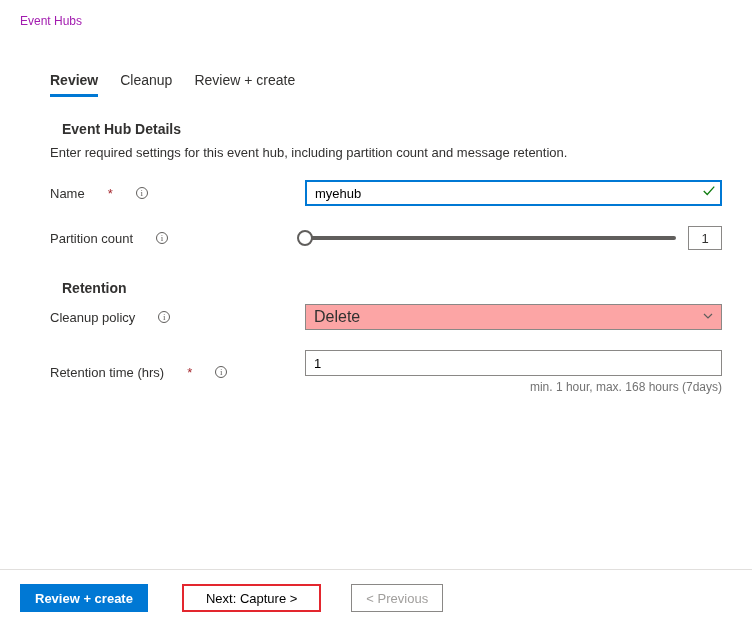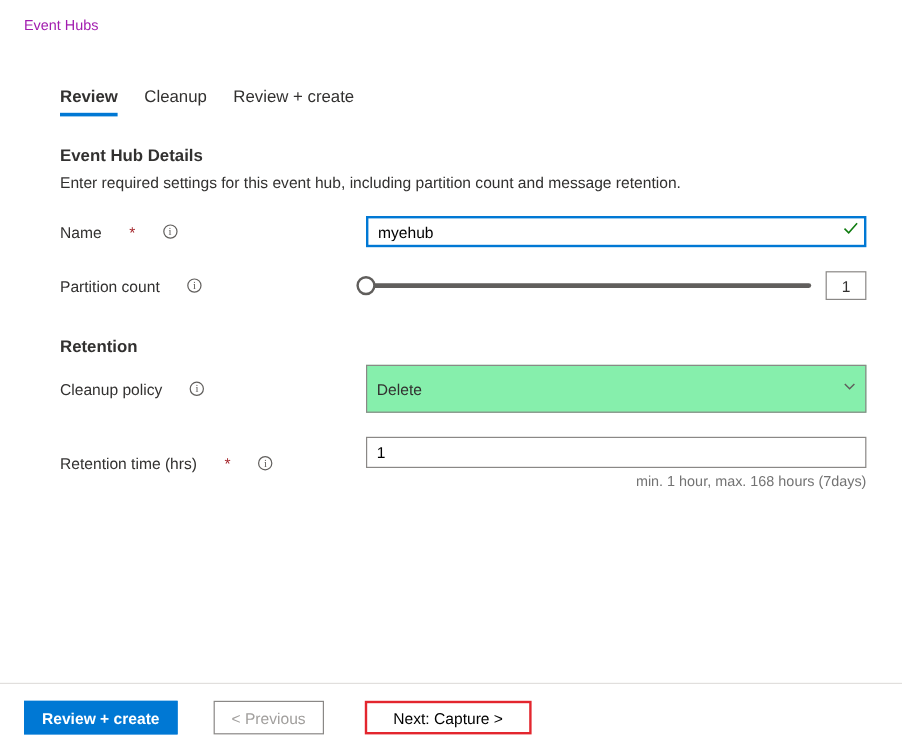--- a/index.html
+++ b/index.html
@@ -8,37 +8,37 @@
   .page { padding:12px 20px 0 20px; }
   .header-row { display:flex; align-items:center; gap:8px; }
   .page-title { font-size:25px; font-weight:600; margin:0; color:#201f1e; }
   .ellipsis { font-size:16px; color:#605e5c; padding:0 4px; }
   .subtitle { font-size:12px; color:#a21caf; margin-top:2px; }
   .tabs { display:flex; gap:22px; border-bottom:1px solid transparent; margin-top:38px; padding-left:30px; }
   .tab { font-size:14px; padding:6px 0 8px 0; cursor:pointer; color:#323130; position:relative; }
   .tab.active { font-weight:600; }
   .tab.active::after { content:""; position:absolute; left:0; right:0; bottom:-1px; height:3px; background:#0078d4; }
   .form { padding:12px 10px 0 30px; }
-  .section-title { font-size:14px; font-weight:600; margin:12px 0 8px 0; }
+  .section-title { font-size:14px; font-weight:600; margin:12px 0 8px 12px; }
   .section-desc { font-size:13px; color:#323130; margin:4px 0 20px 0; }
   .field-row { display:flex; align-items:center; margin-bottom:20px; }
   .field-label-wrap { width:255px; display:flex; align-items:center; gap:23px; font-size:13px; color:#323130;}
   .req { color:#a4262c; }
   .info-icon { width:12px; height:12px; border:1px solid #605e5c; border-radius:50%; display:inline-flex; align-items:center; justify-content:center; font-size:9px; color:#605e5c; font-family:"Segoe UI"; line-height:1; }
   .field-control { flex:1; }
   .text-input { width:100%; height:26px; padding:3px 28px 3px 8px; font-size:13px; border:2px solid #0078d4; outline:none; }
   .input-wrap { position:relative; width:100%; }
   .check-icon { position:absolute; right:6px; top:50%; transform:translateY(-50%); color:#107c10; }
   .slider-row { display:flex; align-items:center; gap:12px; }
   .slider { flex:1; position:relative; height:20px; display:flex; align-items:center; }
   .slider-track { height:4px; background:#605e5c; width:100%; border-radius:2px; }
   .slider-thumb { position:absolute; left:0; top:50%; transform:translate(-50%,-50%); width:16px; height:16px; border-radius:50%; background:#fff; border:2px solid #605e5c; }
   .slider-value { width:34px; height:24px; border:1px solid #8a8886; text-align:center; font-size:13px; display:flex; align-items:center; justify-content:center; }
   .select-wrap { position:relative; width:100%; }
-  .select { width:100%; height:40px; border:1px solid #8a8886; padding:3px 28px 3px 8px; font-size:13px; background:#86efac; display:flex; align-items:center; }
+  .select { width:100%; height:26px; border:1px solid #8a8886; padding:3px 28px 3px 8px; font-size:16px; background:#fca5a5; display:flex; align-items:center; }
   .chevron { position:absolute; right:8px; top:50%; transform:translateY(-50%); color:#605e5c; }
   .plain-input { width:100%; height:26px; border:1px solid #8a8886; padding:3px 8px; font-size:13px; }
   .hint { text-align:right; font-size:12px; color:#737373; margin-top:4px; }
   a.link { color:#0065b3; text-decoration:none; font-size:13px; }
   .footer { position:absolute; left:0; right:0; bottom:0; border-top:1px solid #e1dfdd; padding:14px 20px; display:flex; gap:10px; align-items:center; background:#fff;}
   .btn { height:28px; padding:0 14px; font-size:13px; border:1px solid #8a8886; background:#fff; cursor:pointer; display:flex; align-items:center; }
   .btn.primary { background:#0078d4; color:#fff; border-color:#0078d4; font-weight:600; }
   .btn.disabled { color:#a19f9d; }
   .btn.highlight { border:2px solid #e3262e; padding:0 22px; margin-left:24px;}
   .spacer-left { margin-left:20px; }
@@ -122,15 +122,15 @@
         <input class="plain-input" type="text" value="1" style="">
         <div class="hint">min. 1 hour, max. 168 hours (7days)</div>
       </div>
     </div>
 
   </div>
 </div>
 
 <div class="footer">
   <button class="btn primary">Review + create</button>
+  <button class="btn highlight">Next: Capture &gt;</button>
   <button class="btn disabled spacer-left">&lt; Previous</button>
-  <button class="btn highlight">Next: Capture &gt;</button>
 </div>
 
 </body></html>

